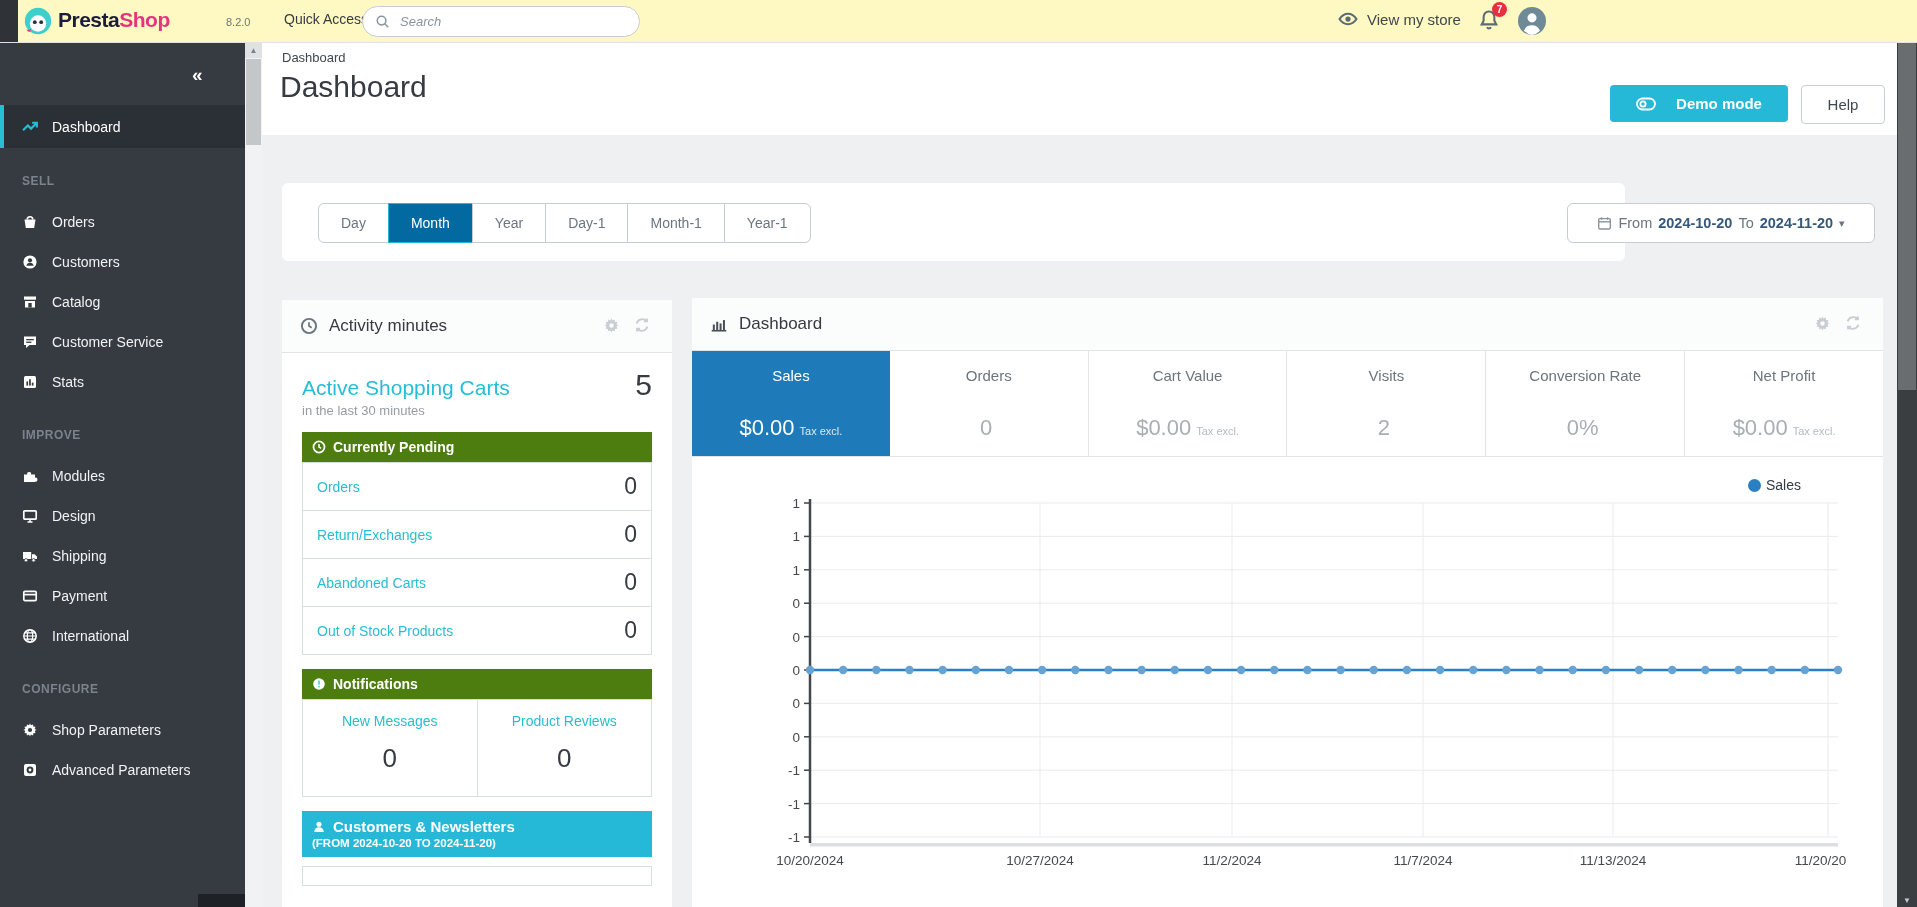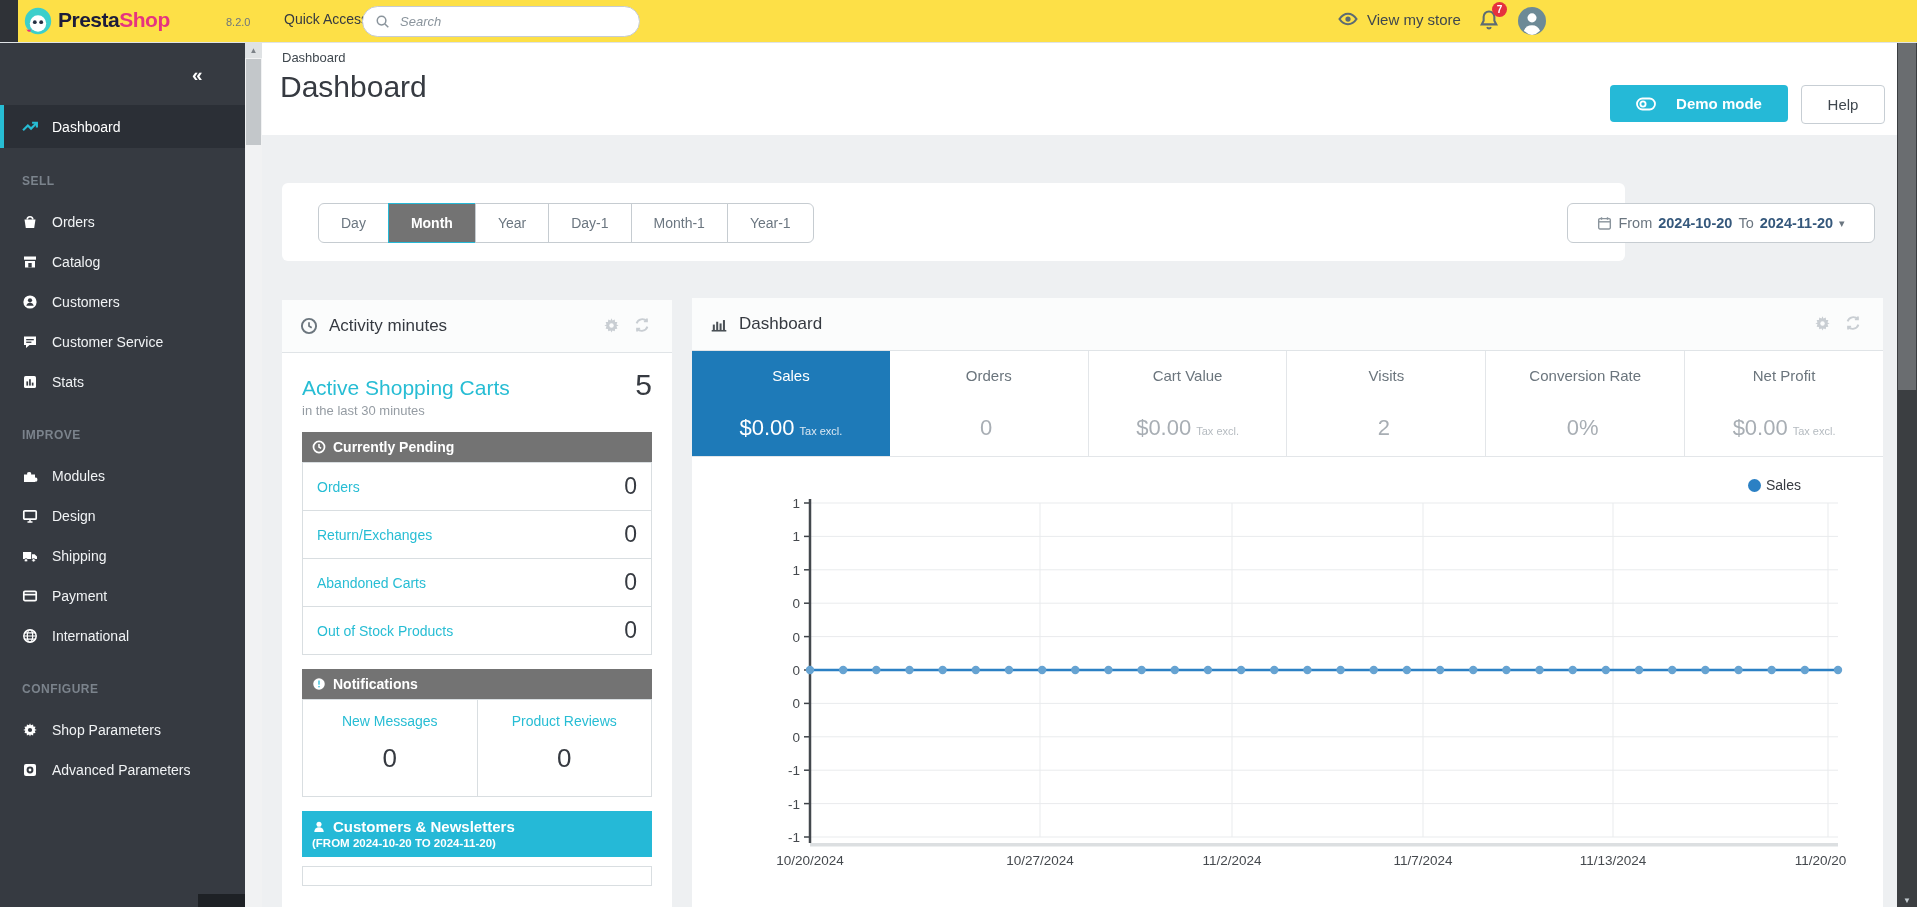--- a/index.html
+++ b/index.html
@@ -1,19 +1,19 @@
 <!DOCTYPE html>
 <html><head>
 <meta charset="utf-8">
 <style>
   html,body{margin:0;padding:0;background:#fff;}
   .stage{position:relative;width:1917px;height:907px;overflow:hidden;
          font-family:"Liberation Sans","DejaVu Sans",sans-serif;color:#363a41;}
   
-  .topbar{position:absolute;left:0;top:0;width:1917px;height:42px;background:#fde047;
+  .topbar{position:absolute;left:0;top:0;width:1917px;height:42px;background:#fef9c3;
           border-bottom:1px solid #dfe3e6;z-index:5;}
   .brand-strip{position:absolute;left:0;top:0;width:18px;height:42px;background:#2f3237;}
   .mascot{position:absolute;left:24px;top:7px;width:28px;height:28px;}
   .wordmark{position:absolute;left:58px;top:8px;font-size:21px;font-weight:bold;letter-spacing:-0.5px;}
   .wordmark .p1{color:#1c1c3a;} .wordmark .p2{color:#e6337f;}
   .version{position:absolute;left:226px;top:16px;font-size:11px;color:#6d757d;}
   .quick-access{position:absolute;left:284px;top:11px;font-size:14px;color:#363a41;cursor:pointer;}
   .quick-access .caret{font-size:11px;color:#555;}
   .search-wrap{position:absolute;left:362px;top:6px;width:252px;height:29px;border:1px solid #c6ccd2;
                border-radius:16px;background:#fff;display:flex;align-items:center;padding:0 12px;gap:8px;}
@@ -58,21 +58,21 @@
             color:#fff;font-weight:bold;gap:20px;}
   .help-btn{position:absolute;left:1539px;top:43px;width:82px;height:37px;background:#fff;
             border:1px solid #c7ced4;color:#3f474e;}
   
   .toolbar{position:absolute;left:20px;top:141px;width:1343px;height:78px;background:#fff;border-radius:6px;}
   .range-group{position:absolute;left:36px;top:20px;height:38px;display:flex;}
   .range-btn{height:38px;padding:0 22px;display:flex;align-items:center;border:1px solid #c6ccd1;
              margin-left:-1px;background:#fff;color:#6b7680;font-size:14px;cursor:pointer;}
   .range-btn:first-child{border-radius:6px 0 0 6px;margin-left:0;}
   .range-btn:last-child{border-radius:0 6px 6px 0;}
-  .range-btn.active{background:#737373;border-color:#25b9d7;color:#fff;font-weight:bold;}
+  .range-btn.active{background:#0369a1;border-color:#25b9d7;color:#fff;font-weight:normal;}
   .date-btn{position:absolute;left:1285px;top:20px;width:306px;height:38px;border:1px solid #c6ccd1;
             border-radius:6px;background:#fff;display:flex;align-items:center;justify-content:center;
             gap:6px;font-size:14.5px;color:#6b7680;cursor:pointer;}
   .date-btn svg{color:#8a949c;}
   .date-btn b{color:#35587c;}
   .date-btn .caret{font-size:11px;}
   
   .card{position:absolute;background:#fff;}
   .card-head{height:52px;border-bottom:1px solid #e0e4e7;background:#fbfcfc;position:relative;
              display:flex;align-items:center;}
@@ -80,21 +80,21 @@
   .card-head .hd-tt{margin-left:11px;font-size:17px;color:#363a41;}
   .card-head .gear{position:absolute;right:52px;top:17px;width:17px;height:17px;color:#c9ced3;cursor:pointer;}
   .card-head .refresh{position:absolute;right:22px;top:17px;width:16px;height:16px;color:#c9ced3;cursor:pointer;}
   
   .activity{left:20px;top:258px;width:390px;height:649px;}
   .act-body{padding:16px 20px 0 20px;}
   .carts-row{display:flex;align-items:flex-end;}
   .carts-label{font-size:21px;color:#27bdd4;margin-top:7px;}
   .carts-value{margin-left:auto;font-size:30px;color:#363a41;line-height:1;}
   .carts-sub{font-size:13px;color:#959ca3;margin-top:3px;}
-  .teal-bar{margin-top:14px;background:#737373;color:#fff;display:flex;align-items:center;
+  .teal-bar{margin-top:14px;background:#4d7c0f;color:#fff;display:flex;align-items:center;
             padding:0 10px;height:30px;gap:7px;font-size:14px;font-weight:bold;}
   .teal-bar .tb-ic{width:14px;height:14px;display:flex;color:#fff;}
   .plist{border:1px solid #d9dee1;}
   .plist-row{height:47px;display:flex;align-items:center;padding:0 14px;border-top:1px solid #d9dee1;cursor:pointer;}
   .plist-row:first-child{border-top:none;}
   .plist-row .pl{font-size:14px;color:#27bdd4;}
   .plist-row .pv{margin-left:auto;font-size:23px;color:#363a41;}
   .notif-box{border:1px solid #d9dee1;height:96px;display:flex;}
   .notif-col{flex:1;text-align:center;cursor:pointer;}
   .notif-col+.notif-col{border-left:1px solid #d9dee1;}
@@ -197,36 +197,36 @@
             <svg viewBox="0 0 16 16" width="16" height="16">
               <path d="M5.2 5.5a2.8 2.8 0 0 1 5.6 0" fill="none" stroke="currentColor" stroke-width="1.6"></path>
               <path d="M2.5 5.5h11L12.2 14H3.8z" fill="currentColor"></path>
             </svg>
           </span>
           <span class="nav-lb">Orders</span>
         </div>
         <div class="nav-item">
           <span class="nav-ic">
             <svg viewBox="0 0 16 16" width="16" height="16">
+              <circle cx="8" cy="8" r="6.6" fill="currentColor"></circle>
+              <circle cx="8" cy="6.3" r="2.1" fill="#363a41"></circle>
+              <path d="M4.3 11.8a3.8 3.8 0 0 1 7.4 0z" fill="#363a41"></path>
+            </svg>
+          </span>
+          <span class="nav-lb">Customers</span>
+        </div>
+        <div class="nav-item">
+          <span class="nav-ic">
+            <svg viewBox="0 0 16 16" width="16" height="16">
               <rect x="2" y="2.5" width="12" height="3.2" fill="currentColor"></rect>
               <path d="M3 7h10v6.5H3z" fill="currentColor"></path>
               <rect x="6.3" y="9" width="3.4" height="4.5" fill="#363a41"></rect>
             </svg>
           </span>
           <span class="nav-lb">Catalog</span>
-        </div>
-        <div class="nav-item">
-          <span class="nav-ic">
-            <svg viewBox="0 0 16 16" width="16" height="16">
-              <circle cx="8" cy="8" r="6.6" fill="currentColor"></circle>
-              <circle cx="8" cy="6.3" r="2.1" fill="#363a41"></circle>
-              <path d="M4.3 11.8a3.8 3.8 0 0 1 7.4 0z" fill="#363a41"></path>
-            </svg>
-          </span>
-          <span class="nav-lb">Customers</span>
         </div>
         <div class="nav-item">
           <span class="nav-ic">
             <svg viewBox="0 0 16 16" width="16" height="16">
               <path d="M2 2.5h12v8.5H7.5L4 14v-3H2z" fill="currentColor"></path>
               <rect x="4.2" y="5" width="7.6" height="1.3" fill="#363a41"></rect>
               <rect x="4.2" y="7.6" width="5.2" height="1.3" fill="#363a41"></rect>
             </svg>
           </span>
           <span class="nav-lb">Customer Service</span>

